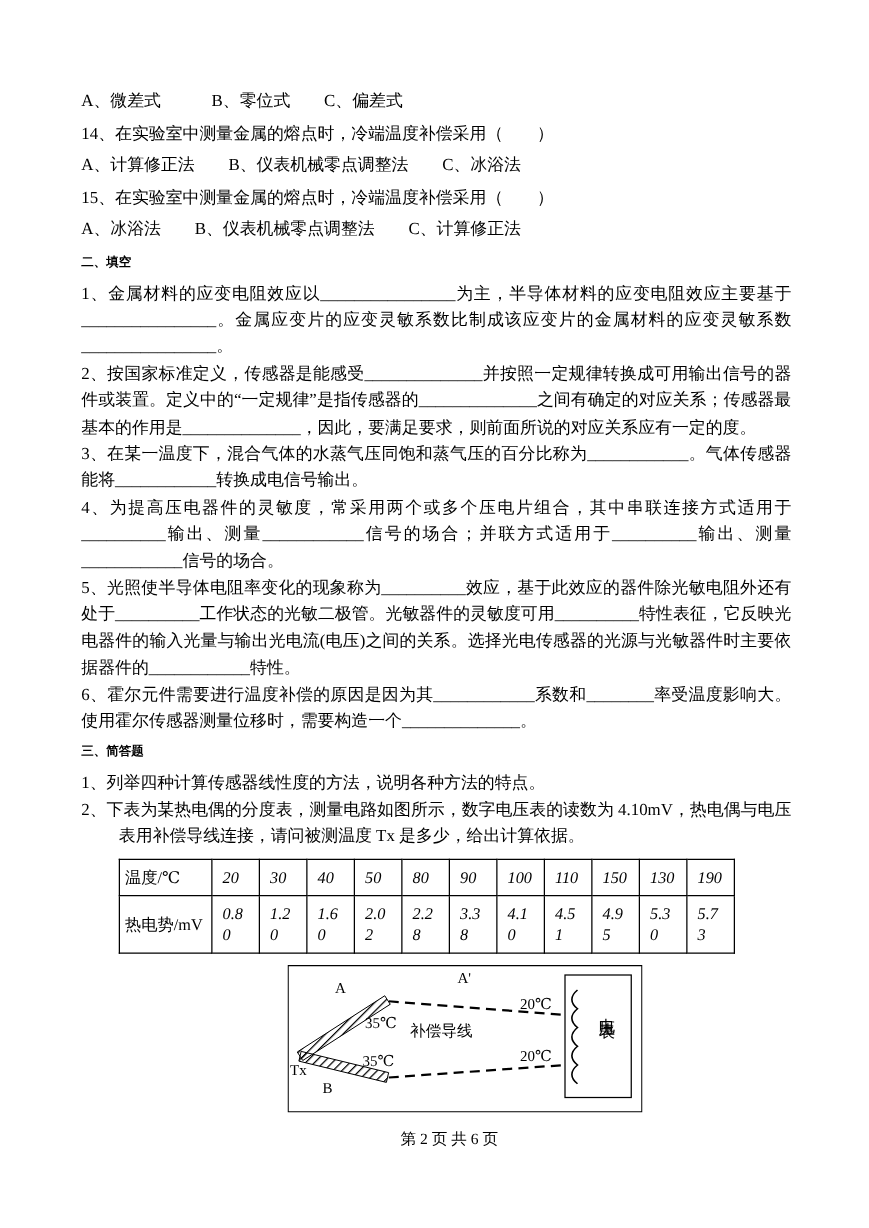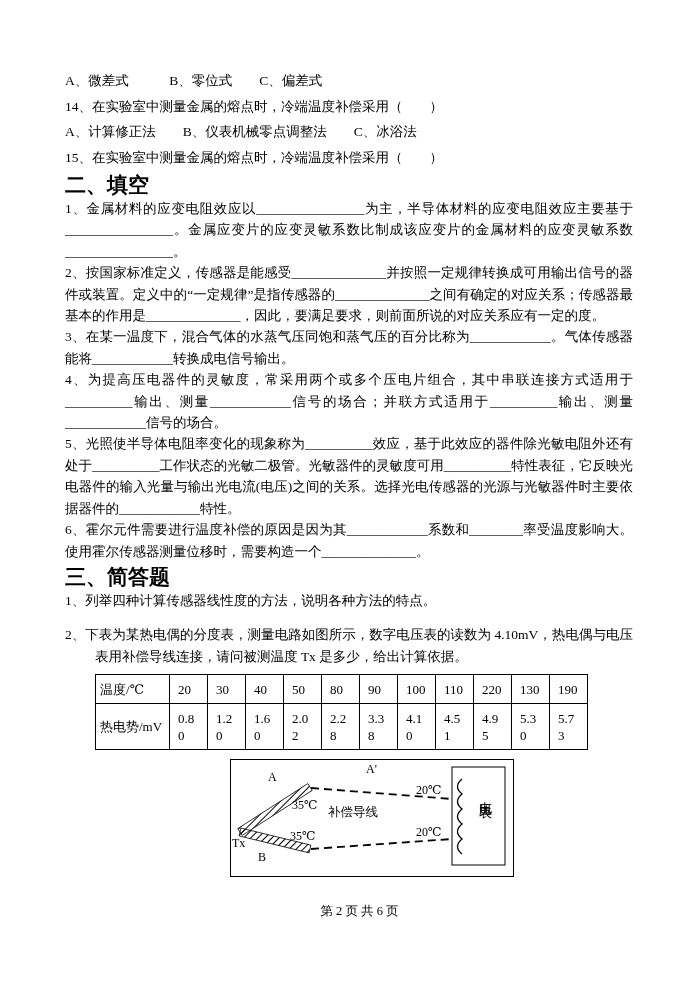--- a/index.html
+++ b/index.html
@@ -12,51 +12,51 @@
     font-size: 13.5px;
     position: relative;
     overflow: hidden;
   }
   * { box-sizing: border-box; }
   .page { padding: 68px 62px 0 65px; border-radius: 13px; }
 
   .mc-line { line-height: 25.5px; }
 
   .sec-heading {
-    font-size: 21px;
+    font-size: 10px;
     font-weight: bold;
     line-height: 22px;
     margin: 4px 0 2px 0;
     font-family: Liberation Serif, serif;
   }
 
   .para {
     margin: 0;
     line-height: 21.4px;
     text-align: justify;
   }
-  .q1 { margin-bottom: 13px; }
+  .q1 { }
   .q2 { padding-left: 30px; text-indent: -30px; }
 
   table.dist-table {
     border-collapse: collapse;
     margin: 7px 0 0 30px;
     font-size: 13px;
   }
   table.dist-table td {
     border: 1px solid #000;
     text-align: left;
     vertical-align: middle;
     line-height: 17px;
     padding: 2px 4px;
   }
   table.dist-table tr.r1 td { height: 29px; white-space: nowrap; }
   table.dist-table tr.r2 td { height: 46px; }
   table.dist-table td.hdr { width: 74px; white-space: nowrap; }
-  table.dist-table td.val { width: 38px; padding: 2px 8px; word-break: break-all; }
+  table.dist-table td.val { width: 38px; padding: 2px 8px; word-break: break-all; font-style: italic; }
 
   .figure {
     position: relative;
     width: 284px;
     height: 118px;
     margin: 9px 0 0 165px;
   }
   .fig-svg { position: absolute; left: 0; top: 0; }
   .fig-svg text { font-family: "Liberation Serif", "DejaVu Serif", serif; fill: #000; }
   .vm-label {
@@ -82,20 +82,21 @@
 </head>
 <body>
 
 <div class="page">
 
   <section>
     <div class="mc-line">A、微差式　　　B、零位式　　C、偏差式</div>
     <div class="mc-line">14、在实验室中测量金属的熔点时，冷端温度补偿采用（　　）</div>
     <div class="mc-line">A、计算修正法　　B、仪表机械零点调整法　　C、冰浴法</div>
     <div class="mc-line">15、在实验室中测量金属的熔点时，冷端温度补偿采用（　　）</div>
+    <div class="mc-line">A、冰浴法　　B、仪表机械零点调整法　　C、计算修正法</div>
   </section>
 
   <div class="sec-heading">二、填空</div>
 
   <section>
     <p class="para">1、金属材料的应变电阻效应以________________为主，半导体材料的应变电阻效应主要基于________________。金属应变片的应变灵敏系数比制成该应变片的金属材料的应变灵敏系数________________。</p>
     <p class="para">2、按国家标准定义，传感器是能感受______________并按照一定规律转换成可用输出信号的器件或装置。定义中的“一定规律”是指传感器的______________之间有确定的对应关系；传感器最基本的作用是______________，因此，要满足要求，则前面所说的对应关系应有一定的度。</p>
     <p class="para">3、在某一温度下，混合气体的水蒸气压同饱和蒸气压的百分比称为____________。气体传感器能将____________转换成电信号输出。</p>
     <p class="para">4、为提高压电器件的灵敏度，常采用两个或多个压电片组合，其中串联连接方式适用于__________输出、测量____________信号的场合；并联方式适用于__________输出、测量____________信号的场合。</p>
     <p class="para">5、光照使半导体电阻率变化的现象称为__________效应，基于此效应的器件除光敏电阻外还有处于__________工作状态的光敏二极管。光敏器件的灵敏度可用__________特性表征，它反映光电器件的输入光量与输出光电流(电压)之间的关系。选择光电传感器的光源与光敏器件时主要依据器件的____________特性。</p>
@@ -114,21 +115,21 @@
         <tr class="r1">
       <td class="hdr">温度/℃</td>
       <td class="val">20</td>
       <td class="val">30</td>
       <td class="val">40</td>
       <td class="val">50</td>
       <td class="val">80</td>
       <td class="val">90</td>
       <td class="val">100</td>
       <td class="val">110</td>
-      <td class="val">220</td>
+      <td class="val">150</td>
       <td class="val">130</td>
       <td class="val">190</td>
     </tr>
     <tr class="r2">
       <td class="hdr">热电势/mV</td>
       <td class="val">0.80</td>
       <td class="val">1.20</td>
       <td class="val">1.60</td>
       <td class="val">2.02</td>
       <td class="val">2.28</td>

